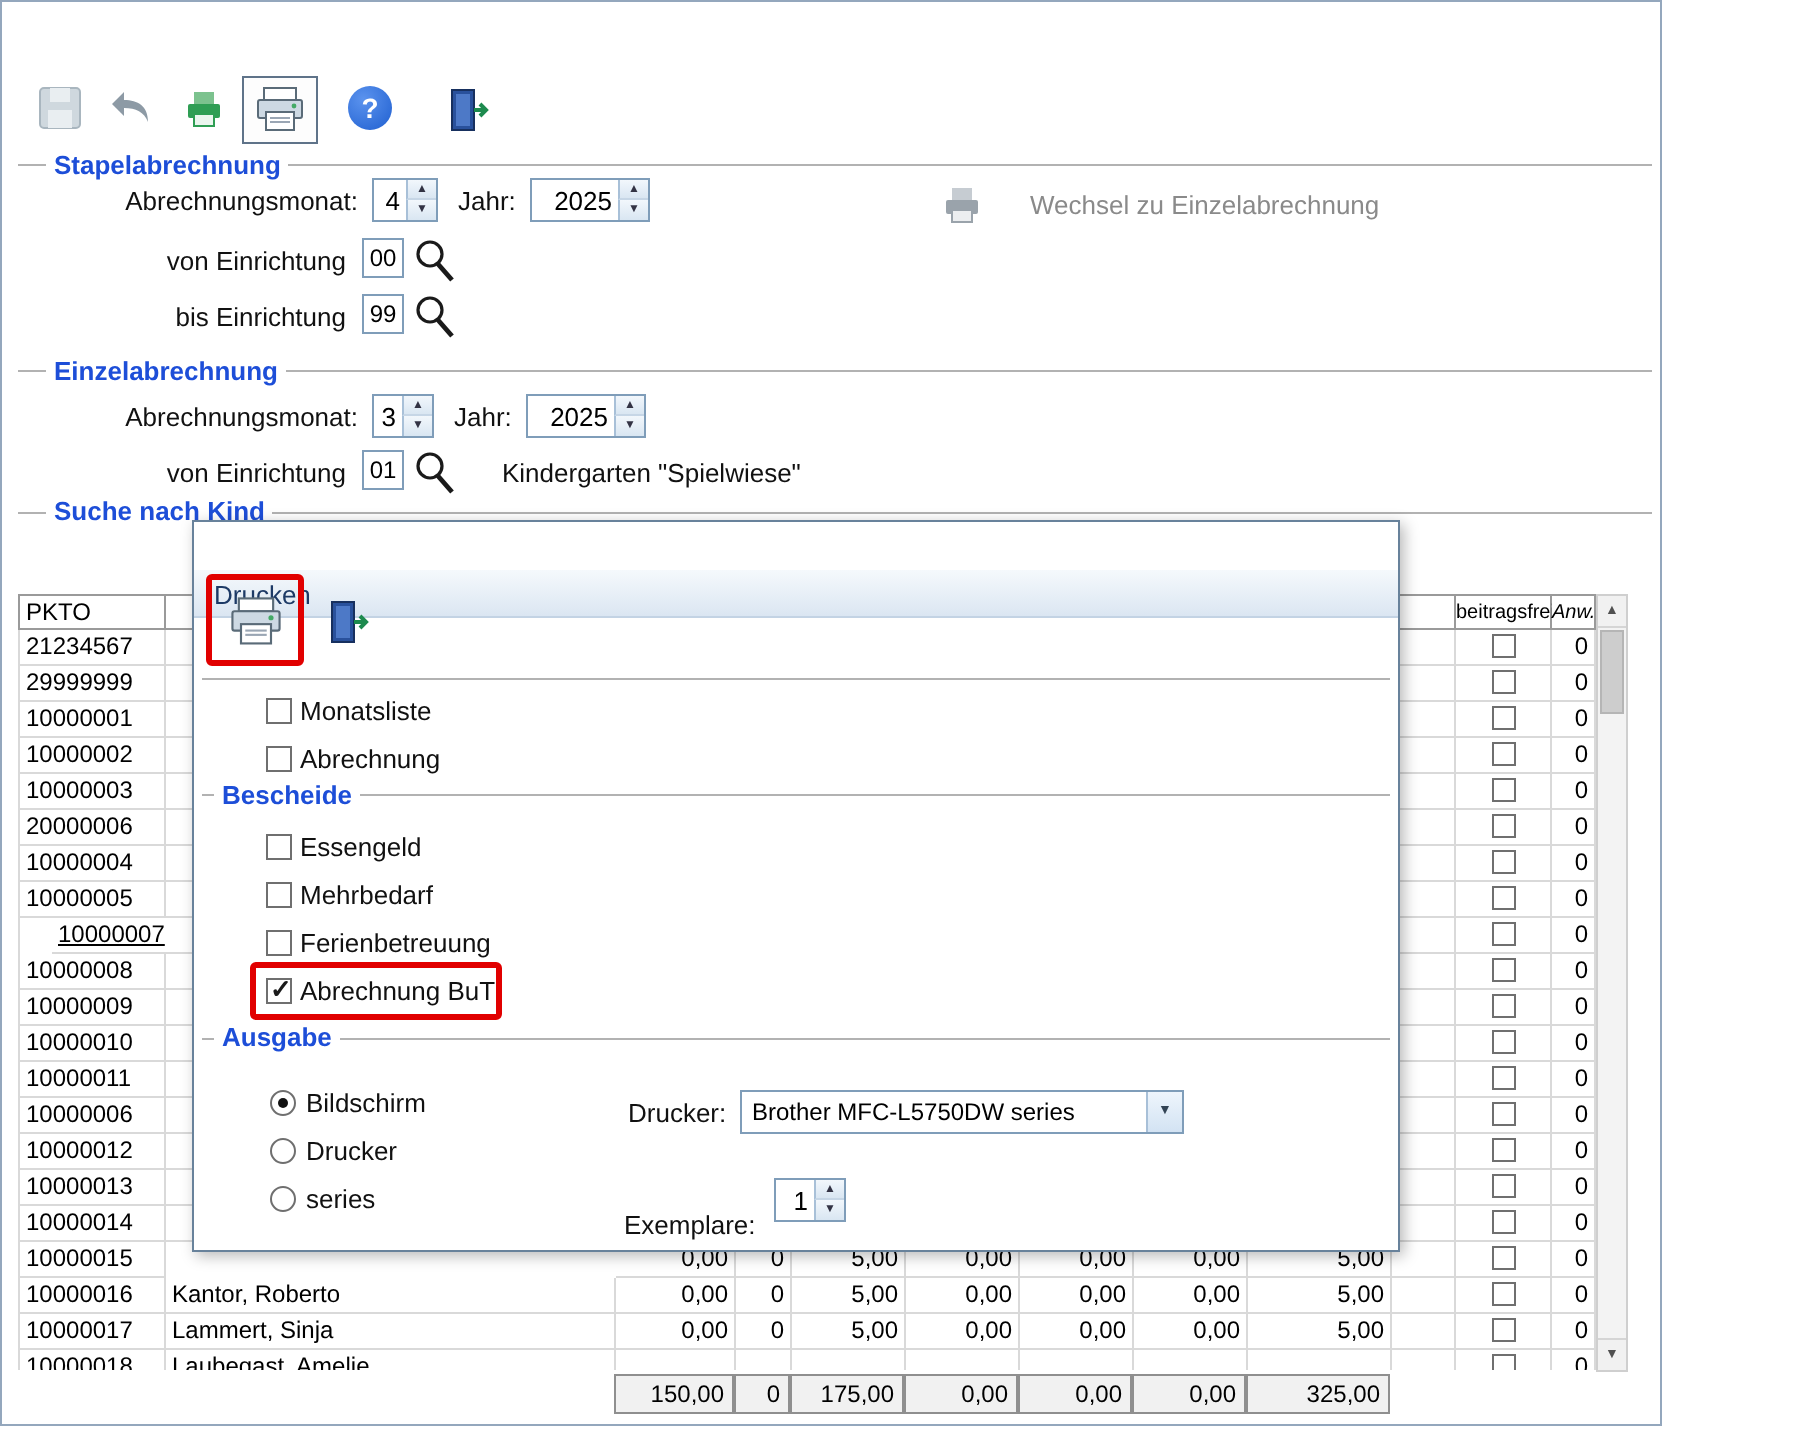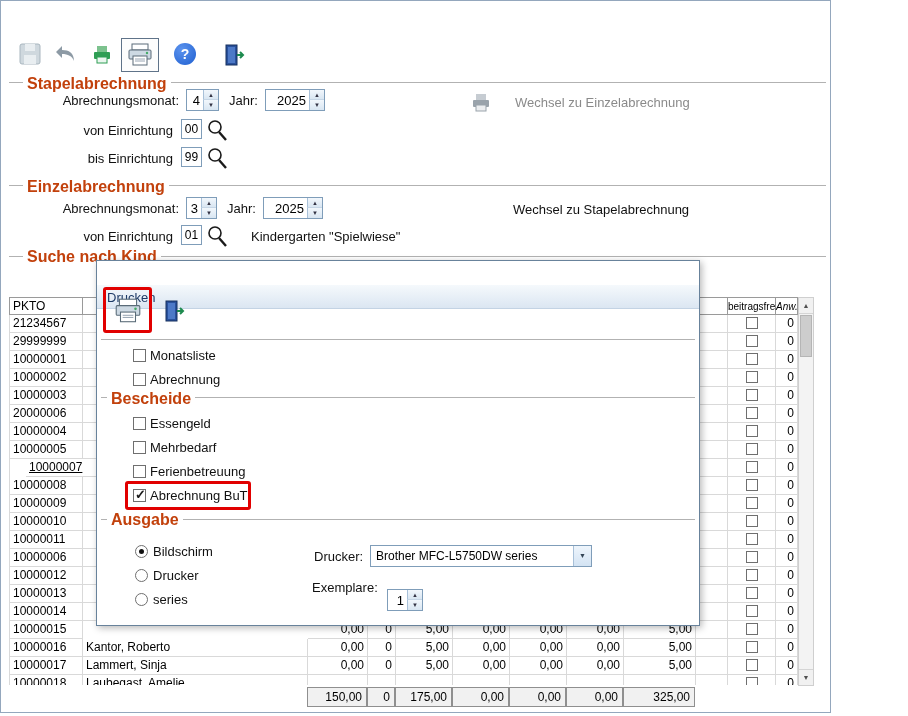--- a/index.html
+++ b/index.html
@@ -18,21 +18,21 @@
                font-size:9px; color:#555; text-align:center; line-height:13px; cursor:default; }
 
   
   .tbtn { position:absolute; display:flex; align-items:center; justify-content:center; }
   .tbtn.bordered { border:1px solid #5f7389; background:#fdfdfd; }
 
   
   .lbl { position:absolute; font-size:13px; color:#111; white-space:nowrap; }
   .lbl.right { text-align:right; }
   .lbl.gray { color:#8a8a8a; }
-  .grouplbl { position:absolute; font-size:16px; font-weight:bold; color:#c2410c;
+  .grouplbl { position:absolute; font-size:13px; font-weight:bold; color:#1d4ed8;
               background:#fff; padding:0 4px; white-space:nowrap; z-index:2; }
   .hline { position:absolute; height:1px; background:#b2b2b2; z-index:1; }
 
   
   .spin { position:absolute; height:22px; border:1px solid #7f9db9; background:#fff; }
   .spin .v { position:absolute; left:0; right:16px; top:0; bottom:0; font-size:13px;
              text-align:right; padding:3px 2px 0 0; }
   .spin .up,.spin .dn { position:absolute; right:0; width:15px; height:10px;
              background:linear-gradient(#f2f7fc,#d9e6f2); border-left:1px solid #a8c0d8;
              font-size:6px; line-height:10px; text-align:center; color:#334; }
@@ -195,21 +195,20 @@
     <div class="v">3</div>
     <div class="up">▲</div>
     <div class="dn">▼</div>
   </div>
   <div class="lbl" style="left:226px;top:200px">Jahr:</div>
   <div class="spin" style="left:262px;top:196px;width:60px">
     <div class="v">2025</div>
     <div class="up">▲</div>
     <div class="dn">▼</div>
   </div>
-  <div class="lbl" style="left:512px;top:201px">Wechsel zu Stapelabrechnung</div>
 
   <div class="lbl right" style="left:40px;top:228px;width:132px">von Einrichtung</div>
   <div class="field" style="left:180px;top:224px">01</div>
   <div class="mag" style="left:204px;top:223px">
     <svg width="24" height="26" viewBox="0 0 24 26">
       <circle cx="10" cy="9" r="6" fill="none" stroke="#1a1a1a" stroke-width="1.6"></circle>
       <line x1="14" y1="14" x2="21" y2="22" stroke="#1a1a1a" stroke-width="2.4"></line>
     </svg>
   </div>
   <div class="lbl" style="left:250px;top:228px">Kindergarten "Spielwiese"</div>
@@ -572,21 +571,21 @@
 
     <div class="hline" style="left:4px;top:258px;width:594px"></div>
     <div class="grouplbl" style="left:10px;top:250px">Ausgabe</div>
 
     <div class="lbl" style="left:217px;top:288px">Drucker:</div>
     <div id="combo">
       <span>Brother MFC-L5750DW series</span>
       <div class="combo-arrow">▼</div>
     </div>
 
-    <div class="lbl" style="left:215px;top:319px">Exemplare:</div>
+    <div class="lbl" style="left:215px;top:344px">Exemplare:</div>
     <div class="spin" style="left:290px;top:328px;width:36px">
       <div class="v">1</div>
       <div class="up">▲</div>
       <div class="dn">▼</div>
     </div>
 
     <div class="annot" style="left:6px;top:26px;width:49px;height:46px"></div>
     <div class="annot" style="left:28px;top:220px;width:126px;height:29px"></div>
   <span class="cb" style="left: 36px; top: 88px;"></span>
       <div class="lbl" style="left: 53px; top: 87px;">Monatsliste</div>

